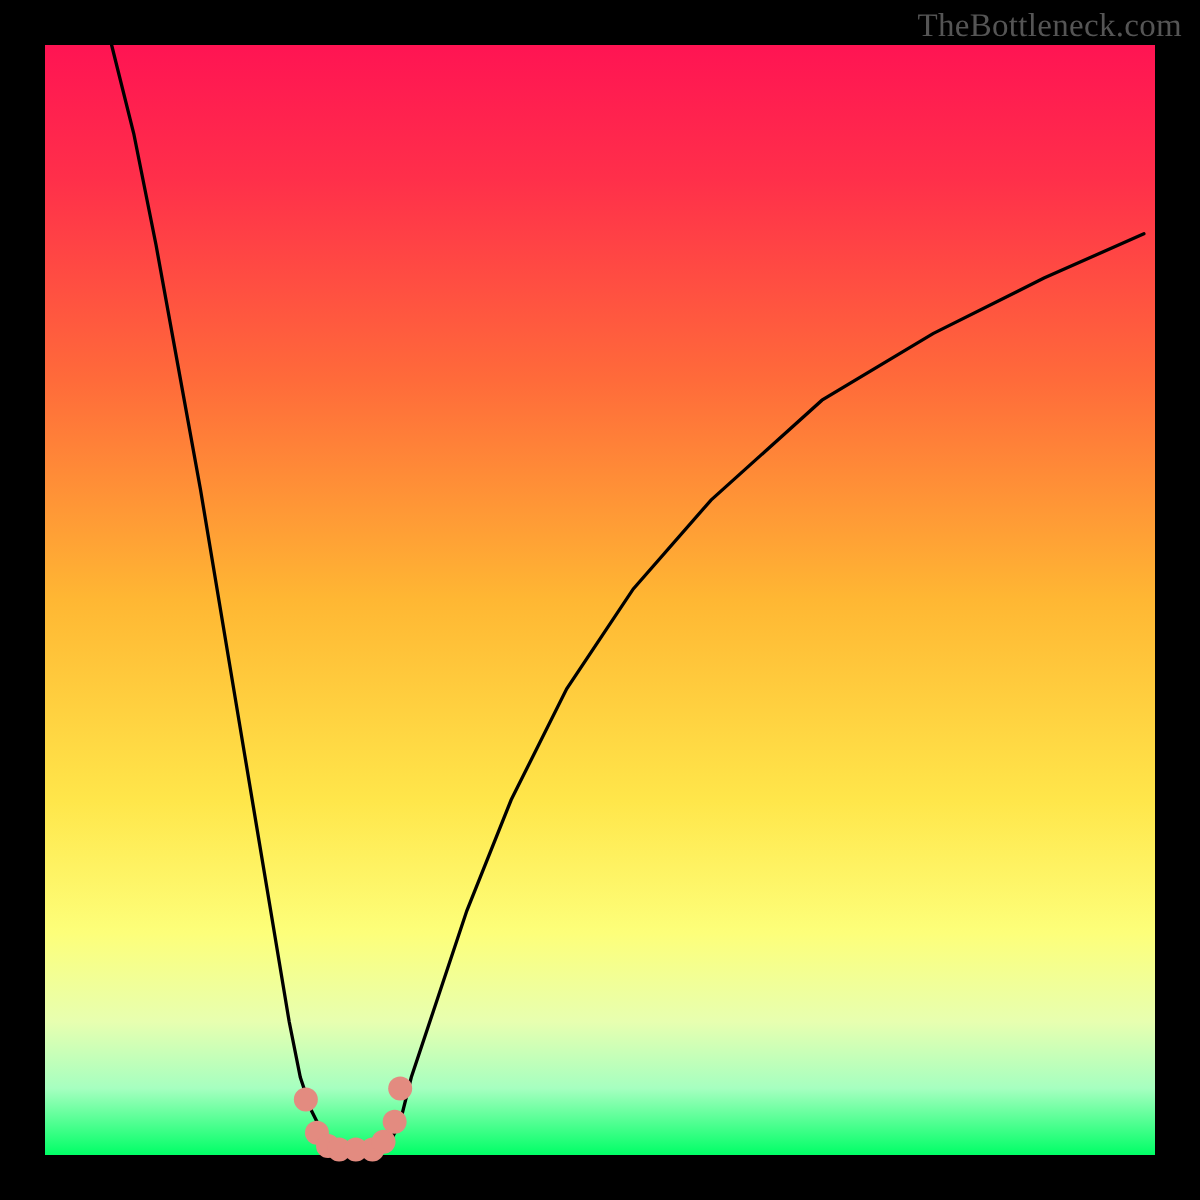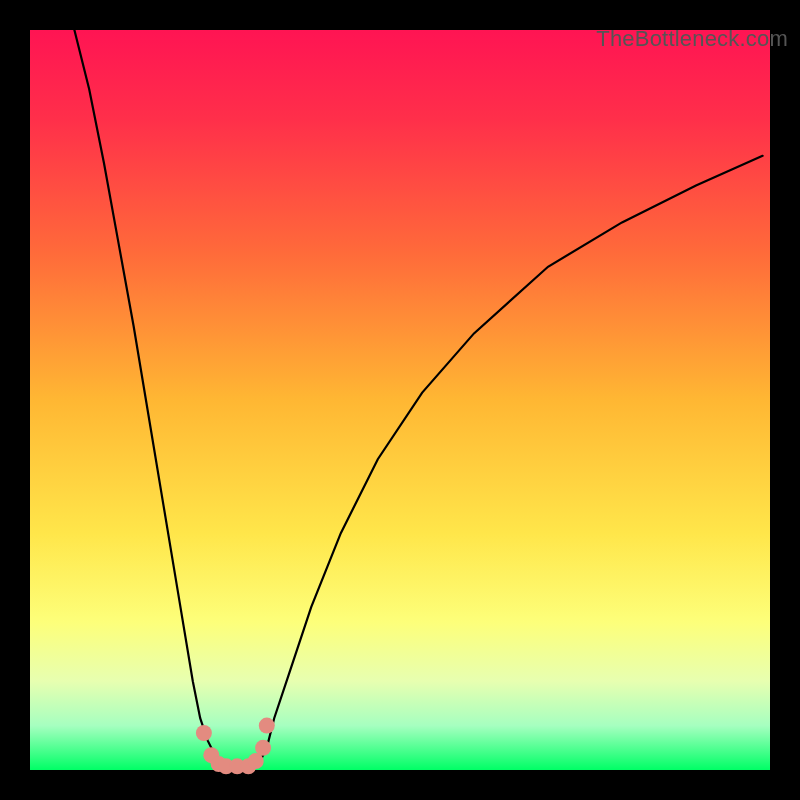--- a/index.html
+++ b/index.html
@@ -13,27 +13,26 @@
   .frame {
     position: relative;
     width: 800px;
     height: 800px;
     background: #000000;
   }
   .watermark {
     position: absolute;
     top: 4px;
     right: 12px;
-    font-family: Liberation Sans, sans-serif;
+    font-family: Liberation Serif, serif;
     font-size: 22px;
     font-weight: 400;
     color: #555555;
     letter-spacing: 0.2px;
     z-index: 10;
-    margin-top: 22px;
   }
   svg {
     display: block;
   }
 </style>
 </head>
 <body>
 
 <div class="frame">
   <div class="watermark">TheBottleneck.com</div>

